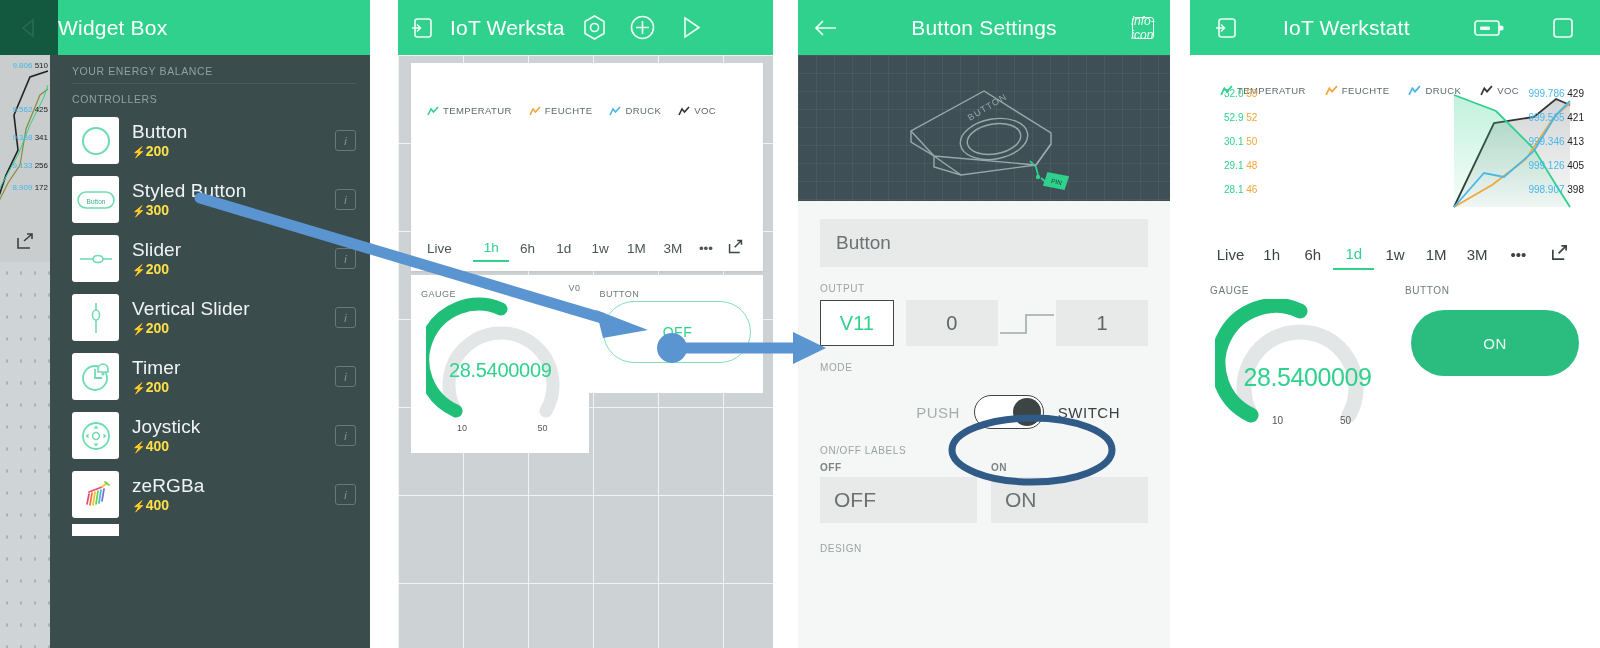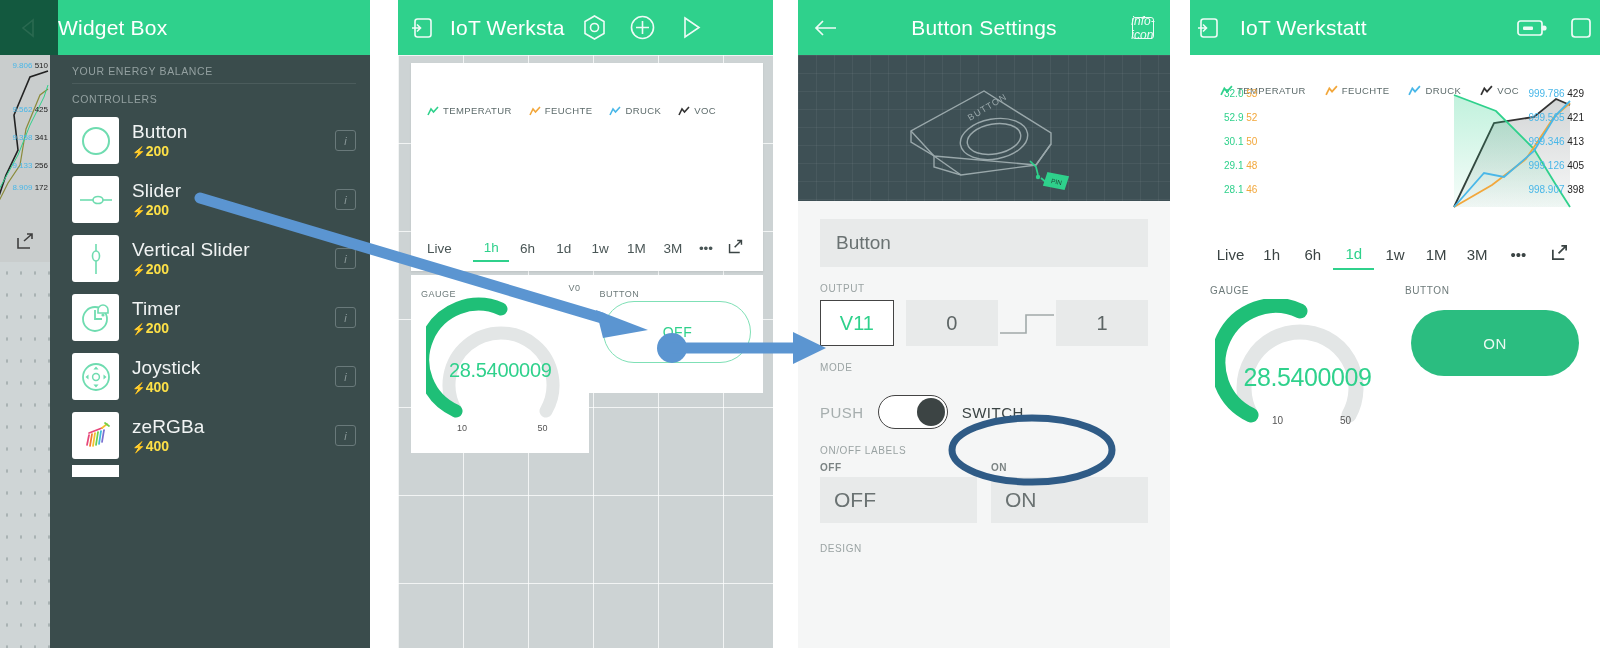--- a/index.html
+++ b/index.html
@@ -102,38 +102,38 @@
   .settings { padding:0 22px; }
   .field { background:#e8eaea; height:48px; display:flex; align-items:center;
            padding:0 16px; font-size:19px; color:#6a7272; margin-top:18px; }
   .sec { font-size:10px; color:#9aa3a3; letter-spacing:.6px; margin:16px 0 6px; }
   .out-row { display:flex; align-items:center; gap:0; }
   .pin-box { width:80px; height:46px; border:1.6px solid #444; background:#fff;
              display:flex; align-items:center; justify-content:center;
              color:#2fd18c; font-size:20px; }
   .val-box { width:100px; height:46px; background:#e8eaea; display:flex;
              align-items:center; justify-content:center; color:#5d6565; font-size:20px; }
-  .mode-row { display:flex; align-items:center; justify-content:flex-start;
+  .mode-row { display:flex; align-items:center; justify-content:flex-end;
               gap:14px; margin-top:22px; padding-right:28px; position:relative; }
   .mode-lbl { font-size:15px; color:#a6aeae; letter-spacing:.5px; }
   .mode-lbl.on { color:#3b4444; }
   .toggle { width:70px; height:34px; border:1.6px solid #444; border-radius:17px;
             background:#fff; position:relative; }
   .toggle .knob { position:absolute; right:2px; top:2px; width:28px; height:28px;
                   border-radius:50%; background:#3c4444; }
   .labels-row { display:flex; gap:14px; }
   .lbl-col { flex:1; }
   .lbl-cap { font-size:10px; color:#7b8383; letter-spacing:.5px; margin-bottom:4px;
              font-weight:700; }
   .lbl-field { background:#e8eaea; height:46px; display:flex; align-items:center;
                padding:0 14px; font-size:21px; color:#6a7272; }
 
   
   #p4 { left:1190px; width:410px; background:#fff; }
-  #p4 .appbar { padding:0 6px; }
+  #p4 .appbar { padding:0 24px;gap:25px; }
   #p4 .appbar .title { margin-left:18px; }
   .run { position:absolute; top:55px; left:0; right:0; bottom:0; background:#fff;
          padding:0 14px; }
   .run-chart { position:relative; height:185px; padding-top:30px; }
   .axL { position:absolute; left:20px; font-size:10px; white-space:nowrap; }
   .axL .g { color:#2fd18c; } .axL .o { color:#f2a73b; }
   .axR { position:absolute; right:2px; font-size:10px; white-space:nowrap; }
   .axR .b { color:#49b7e8; } .axR .k { color:#222; }
   .run-timebar { display:flex; align-items:center; border-bottom:0; padding:0 6px; }
   .run-timebar .t { flex:1; text-align:center; font-size:15px; color:#3b4444;
@@ -208,20 +208,33 @@
                 <circle cx="17" cy="17" r="13" fill="none" stroke="#6fdcb0" stroke-width="2"></circle>
               </svg>
           </div>
           <div class="wtext">
             <div class="wname">Button</div>
             <div class="wcost"><span class="bolt">⚡</span><span>200</span></div>
           </div>
           <div class="i-btn">i</div>
         </div>
 
+        <div class="wrow">
+          <div class="wicon">
+            <svg width="40" height="22" viewBox="0 0 40 22">
+                <rect x="2" y="3" width="36" height="16" rx="8" fill="none" stroke="#6fdcb0" stroke-width="1.6"></rect>
+                <text x="20" y="14.5" font-size="6.5" fill="#3fae84" text-anchor="middle" font-family="Liberation Sans">Button</text>
+              </svg>
+          </div>
+          <div class="wtext">
+            <div class="wname">Styled Button</div>
+            <div class="wcost"><span class="bolt">⚡</span><span>300</span></div>
+          </div>
+          <div class="i-btn">i</div>
+        </div>
 
         <div class="wrow">
           <div class="wicon">
             <svg width="38" height="20" viewBox="0 0 38 20">
                 <line x1="3" y1="10" x2="35" y2="10" stroke="#6fdcb0" stroke-width="1.6"></line>
                 <ellipse cx="21" cy="10" rx="5" ry="3.5" fill="#fff" stroke="#6fdcb0" stroke-width="1.6"></ellipse>
               </svg>
           </div>
           <div class="wtext">
             <div class="wname">Slider</div>

